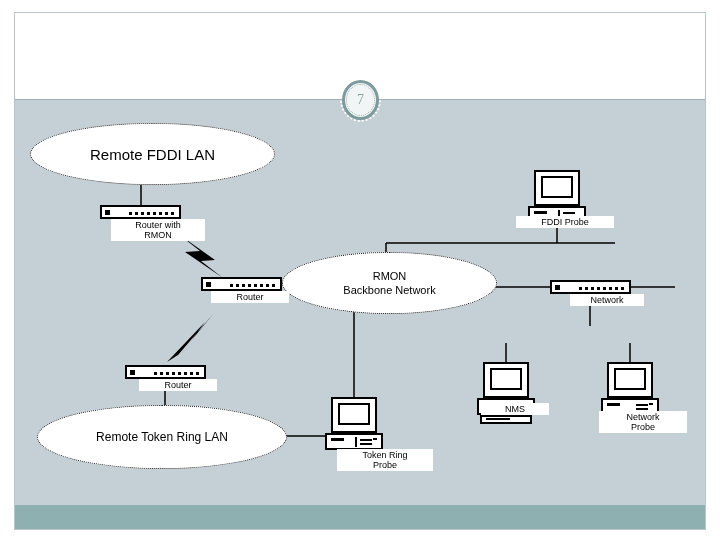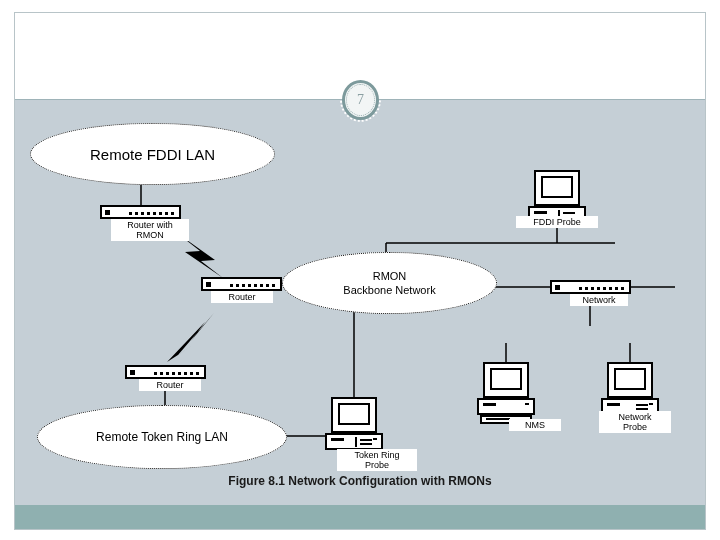--- a/index.html
+++ b/index.html
@@ -72,21 +72,21 @@
 
   
   #diagram{
     position:absolute;left:15px;top:100px;width:690px;height:405px;
   }
   #diagram svg{position:absolute;left:0;top:0;}
 
   .lbl{
     position:absolute;background:#ffffff;color:#000000;
     font-size:9px;line-height:10px;text-align:center;
-    white-space:nowrap;padding:1px 8px;
+    white-space:nowrap;padding:1px 16px;
     font-family:"Liberation Sans", sans-serif;
   }
   .lbl-2{white-space:normal;}
 
   
   .ellipse{
     position:absolute;background:#ffffff;
     border:1px dotted #111111;
     border-radius:50%;
     display:flex;align-items:center;justify-content:center;
@@ -157,21 +157,21 @@
     background:#ffffff;border:2px solid #000;box-sizing:border-box;
   }
   .keyboard .kl{position:absolute;left:4px;top:1px;width:24px;height:2px;background:#000;}
 
   
   #lbl-router-rmon{left:96px;top:119px;width:62px;}
   #lbl-router-mid{left:196px;top:191px;width:46px;}
   #lbl-router-bot{left:124px;top:279px;width:46px;}
   #lbl-bridge{left:555px;top:194px;width:42px;}
   #lbl-fddi-probe{left:501px;top:116px;width:66px;}
-  #lbl-nms{left:466px;top:319px;width:36px;margin-left:28px;}
+  #lbl-nms{left:466px;top:303px;width:36px;}
   #lbl-eth-probe{left:584px;top:311px;width:56px;}
   #lbl-tr-probe{left:306px;top:349px;width:64px;margin-left:16px;}
 
   #figure-caption{
     position:absolute;left:0;top:374px;width:690px;
     text-align:center;font-size:12px;font-weight:bold;color:#1a1a1a;
   }
 </style>
 </head>
 <body>
@@ -318,16 +318,15 @@
         <span class="ln1"></span>
         <span class="ln2"></span>
         <span class="dot"></span>
       </div>
     </div>
     <div class="lbl lbl-2" id="lbl-tr-probe">
       <div>Token Ring</div>
       <div>Probe</div>
     </div>
 
-    <div id="figure-caption">Figure 8.1 Network Configuration with RMONs</div>
 
   </div>
 </div>
 
 </body></html>

